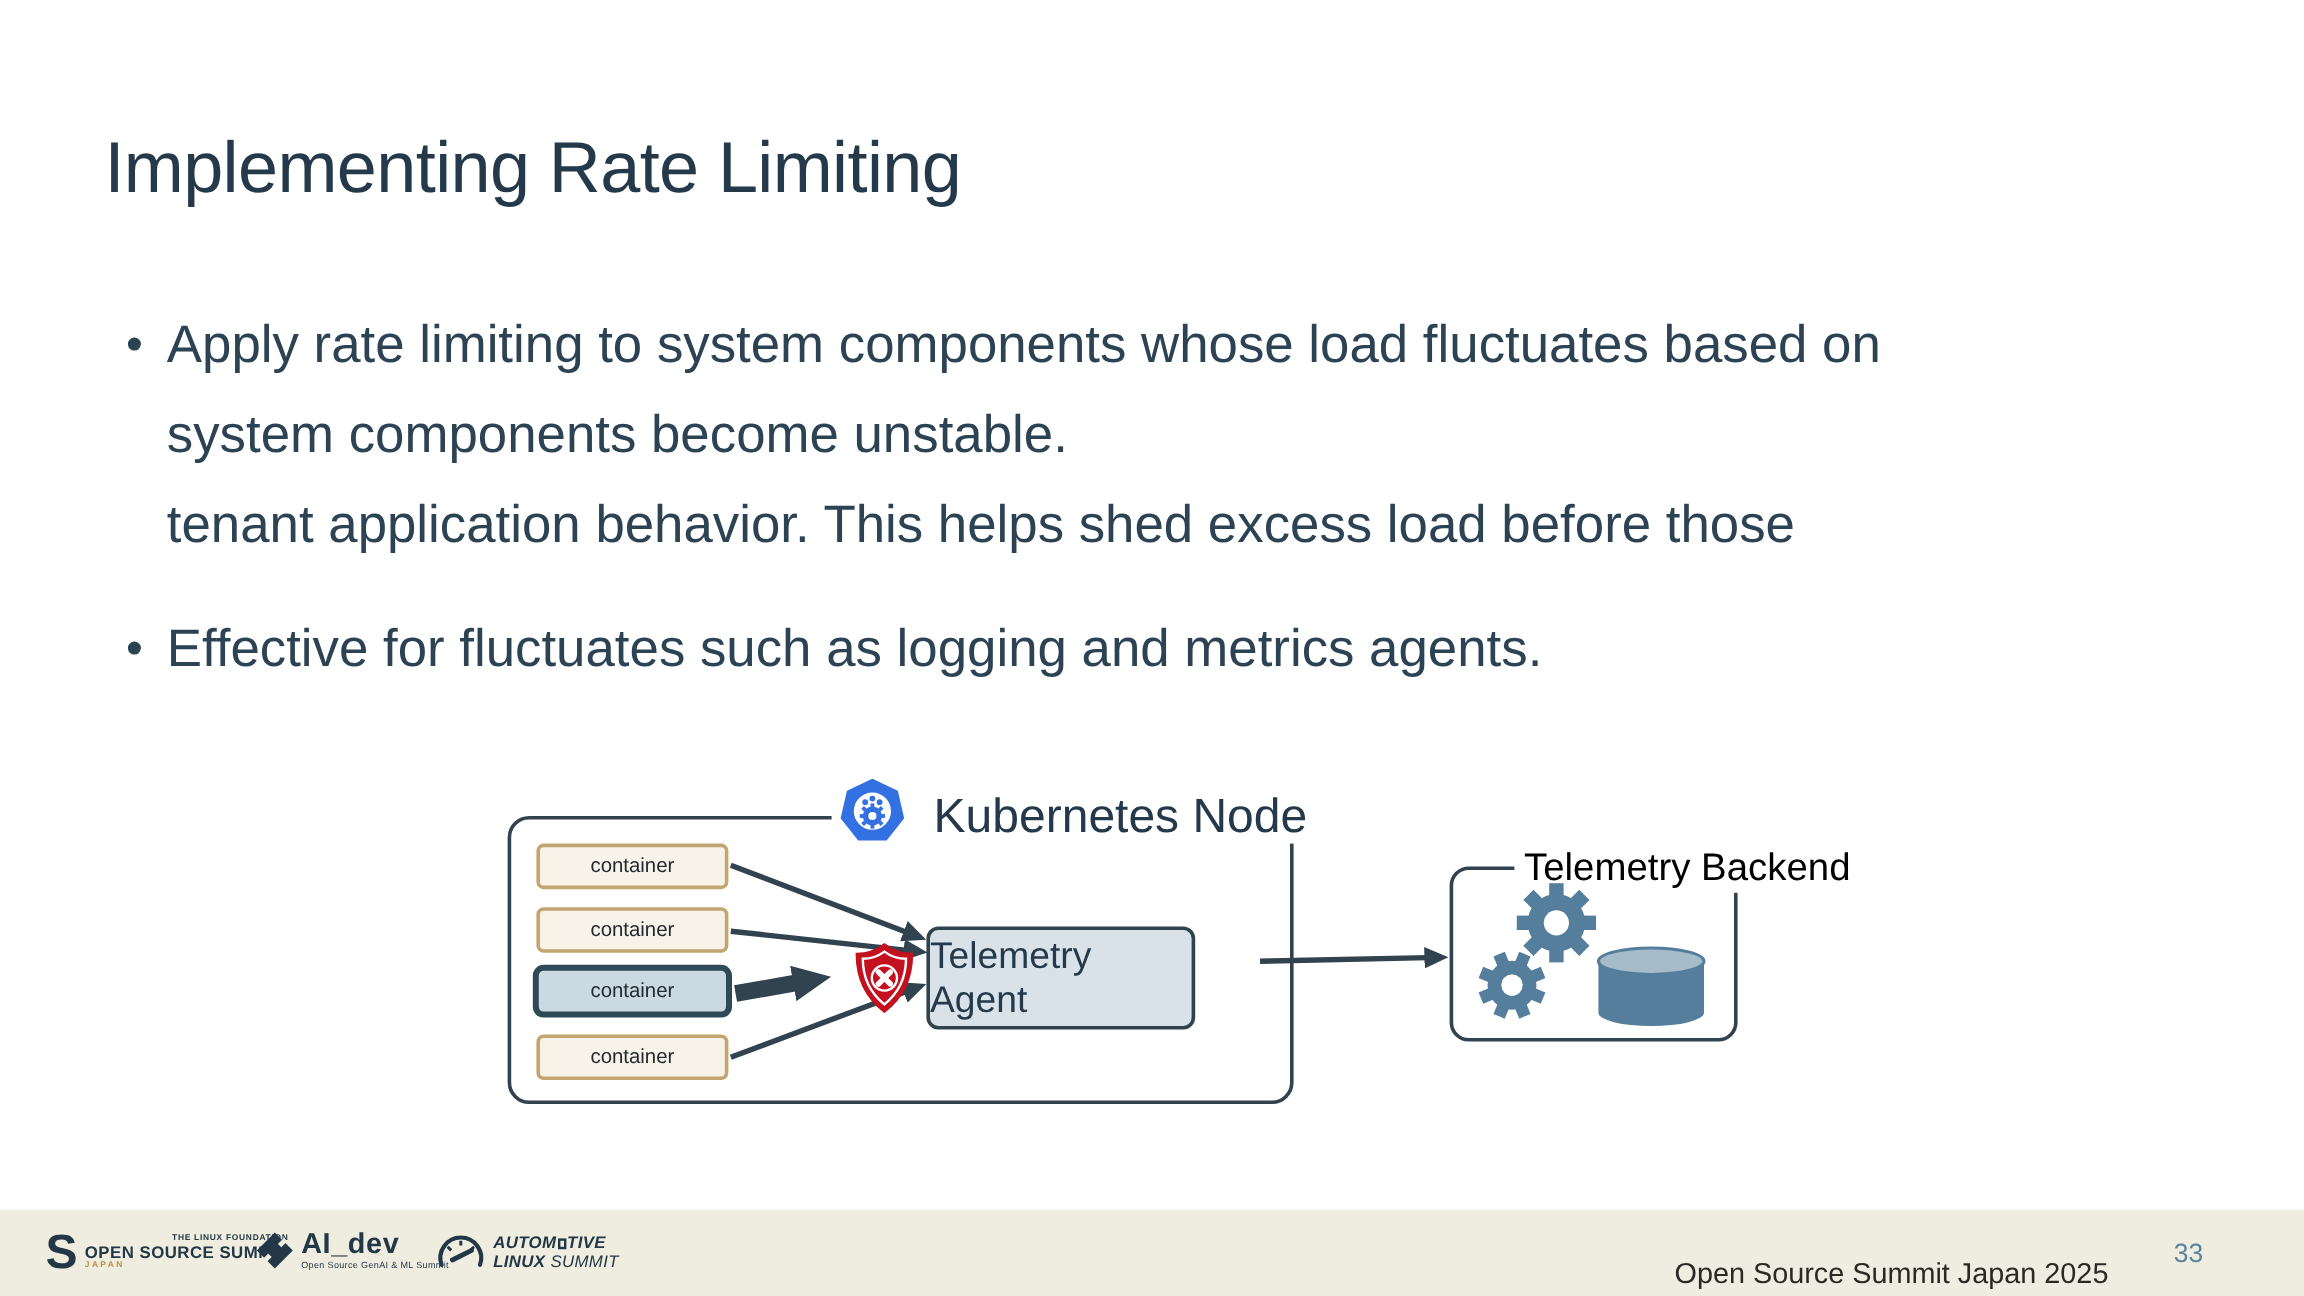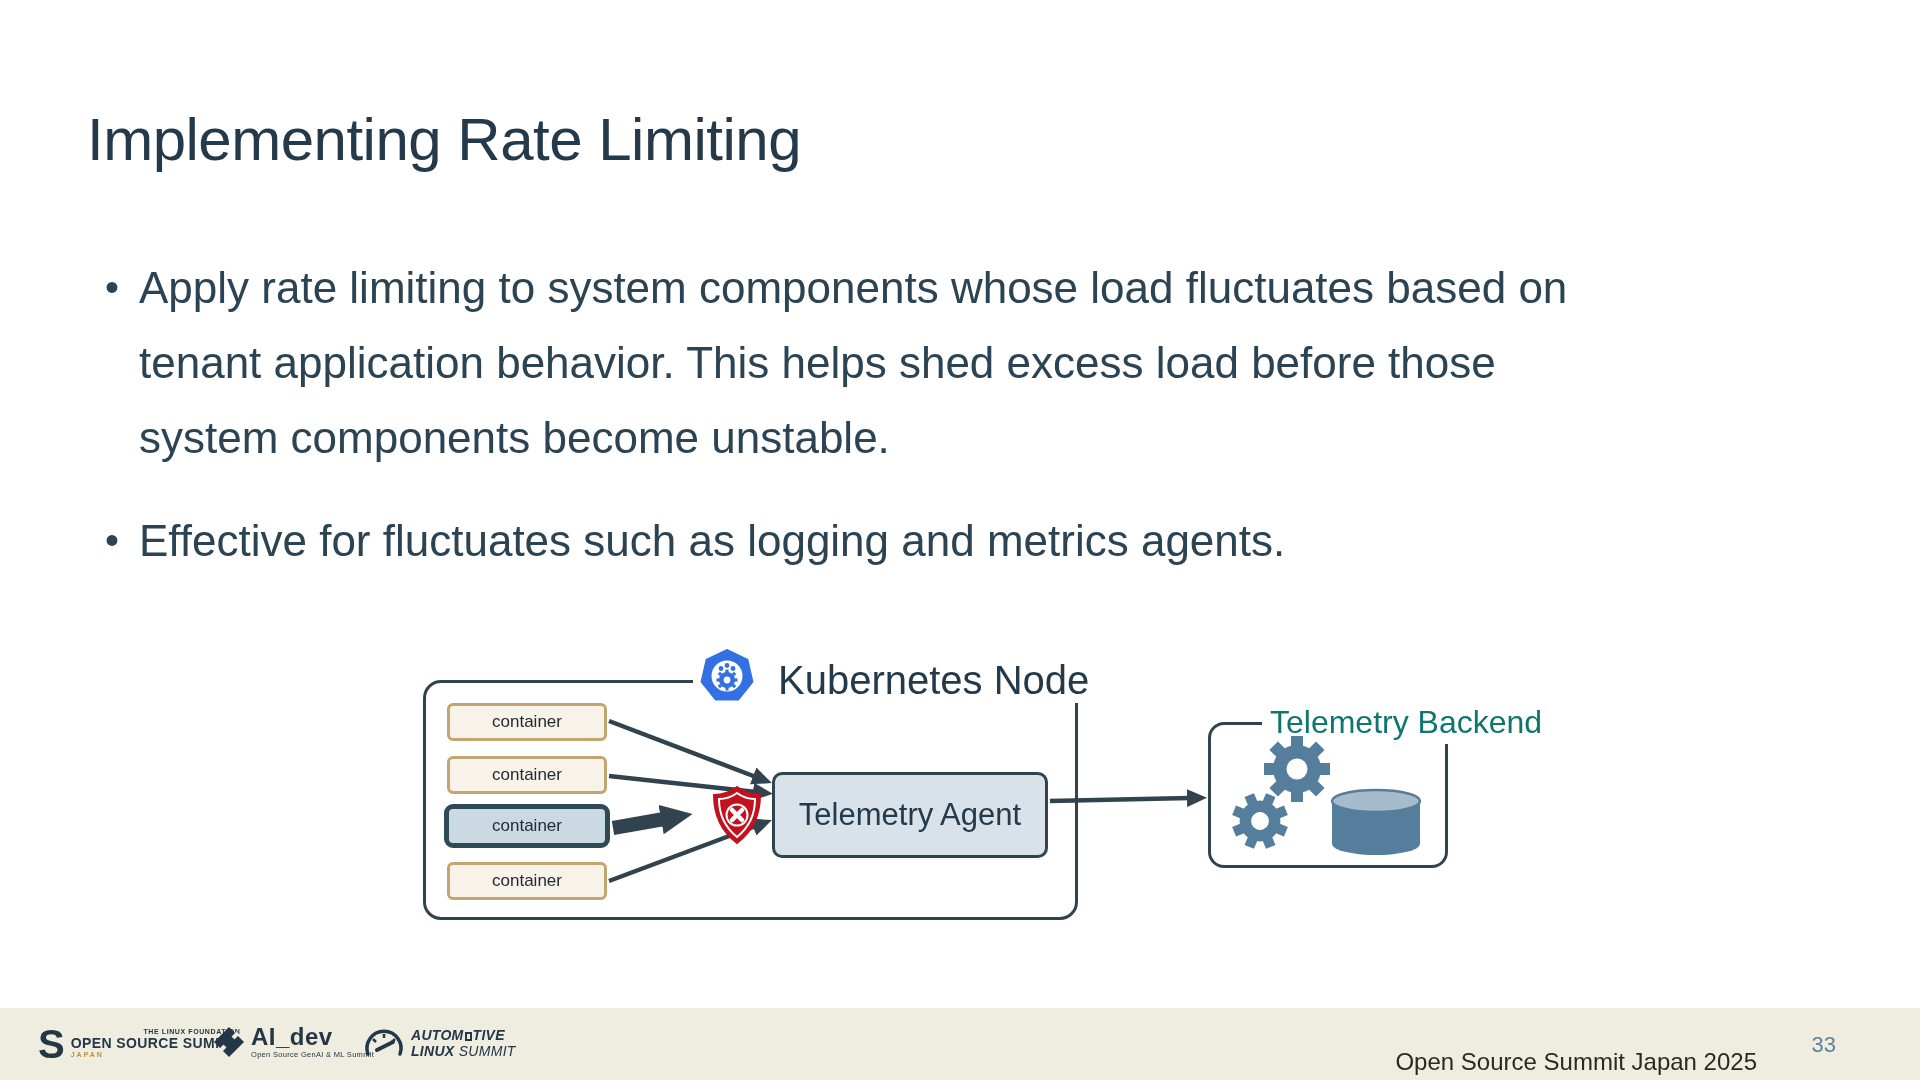--- a/index.html
+++ b/index.html
@@ -33,32 +33,32 @@
     background:#F8F3E8; border:3px solid #C2A570; border-radius:6px;
     display:flex; align-items:center; justify-content:center;
     font-size:17px; color:#222B33;
   }
   .c1 { top:703px; } .c2 { top:756px; } .c4 { top:862px; }
   .container-box.highlight {
     top:804px; left:444px; width:166px; height:44px;
     background:#CBD9E2; border:5px solid #2F4A57; border-radius:9px;
   }
   .agent-box {
-    position:absolute; left:772px; top:772px; width:276px; height:86px; box-sizing:border-box;
+    position:absolute; left:772px; top:772px; width:224px; height:86px; box-sizing:border-box;
     background:#D9E2E9; border:3.5px solid #31434F; border-radius:10px;
     display:flex; align-items:center; justify-content:center;
     font-size:31px; color:#24394A;
   }
   .backend-box {
     position:absolute; left:1208px; top:722px; width:240px; height:146px;
     border:3.5px solid #31434F; border-radius:16px; box-sizing:border-box;
   }
   .backend-label {
     position:absolute; left:1262px; top:700px; background:#ffffff;
-    padding:0 8px; font-size:32px; line-height:44px; color:#0f766e; white-space:nowrap;
+    padding:0 8px; font-size:32px; line-height:44px; color:#000000; white-space:nowrap;
   }
 
   .overlay { position:absolute; left:0; top:0; width:1920px; height:1080px; pointer-events:none; }
 
   
   .footer {
     position:absolute; left:0; top:1008px; width:1920px; height:72px;
     background:#EEEDE0; color:#243746;
   }
   .oss-logo { position:absolute; left:38px; top:14px; display:flex; }
@@ -94,22 +94,22 @@
 
 <div class="slide">
 
   <div class="title">Implementing Rate Limiting</div>
 
   <div class="bullets">
     <div class="bullet">
       <span class="glyph">•</span>
       <div>
         <div class="line">Apply rate limiting to system components whose load fluctuates based on</div>
+        <div class="line">system components become unstable.</div>
         <div class="line">tenant application behavior. This helps shed excess load before those</div>
-        <div class="line">system components become unstable.</div>
       </div>
     </div>
     <div class="bullet">
       <span class="glyph">•</span>
       <div>
         <div class="line">Effective for fluctuates such as logging and metrics agents.</div>
       </div>
     </div>
   </div>
 

